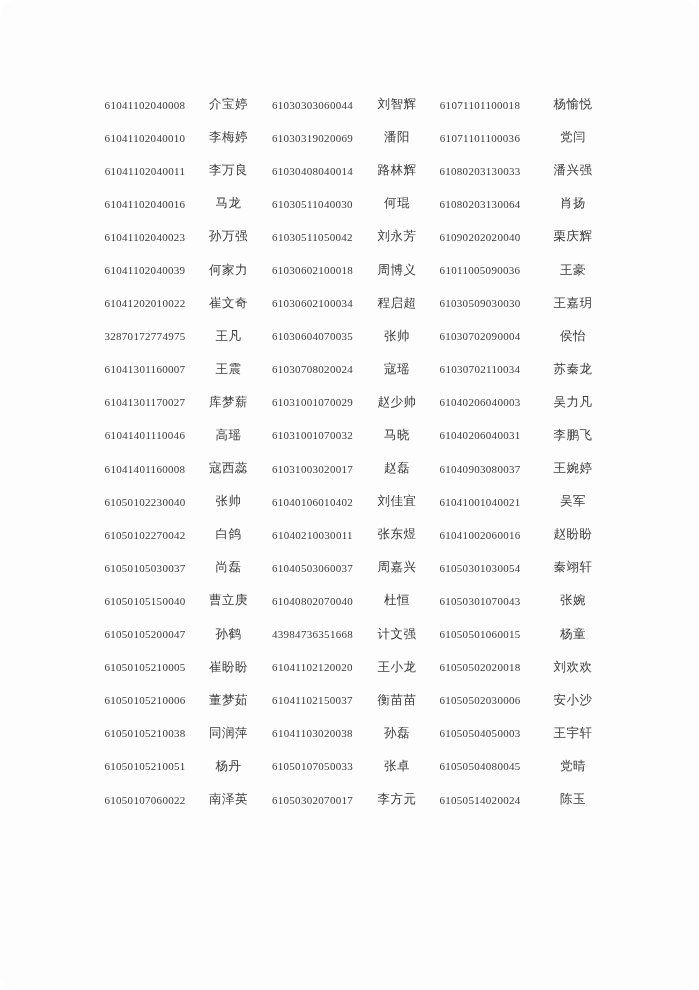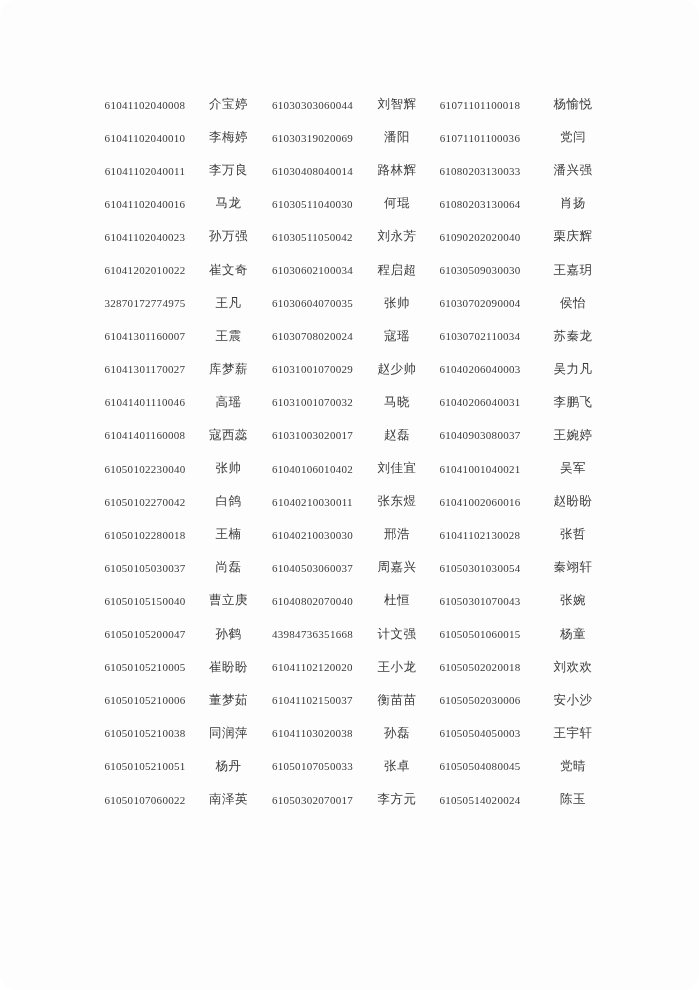--- a/index.html
+++ b/index.html
@@ -89,20 +89,28 @@
         </tr>
         <tr>
           <td class="id-cell">61041102040023</td>
           <td class="name-cell">孙万强</td>
           <td class="id-cell">61030511050042</td>
           <td class="name-cell">刘永芳</td>
           <td class="id-cell">61090202020040</td>
           <td class="name-cell">栗庆辉</td>
         </tr>
         <tr>
+          <td class="id-cell">61041102040039</td>
+          <td class="name-cell">何家力</td>
+          <td class="id-cell">61030602100018</td>
+          <td class="name-cell">周博义</td>
+          <td class="id-cell">61011005090036</td>
+          <td class="name-cell">王豪</td>
+        </tr>
+        <tr>
           <td class="id-cell">61041202010022</td>
           <td class="name-cell">崔文奇</td>
           <td class="id-cell">61030602100034</td>
           <td class="name-cell">程启超</td>
           <td class="id-cell">61030509030030</td>
           <td class="name-cell">王嘉玥</td>
         </tr>
         <tr>
           <td class="id-cell">32870172774975</td>
           <td class="name-cell">王凡</td>
@@ -153,28 +161,20 @@
         </tr>
         <tr>
           <td class="id-cell">61050102270042</td>
           <td class="name-cell">白鸽</td>
           <td class="id-cell">61040210030011</td>
           <td class="name-cell">张东煜</td>
           <td class="id-cell">61041002060016</td>
           <td class="name-cell">赵盼盼</td>
         </tr>
         <tr>
-          <td class="id-cell">61050102280018</td>
-          <td class="name-cell">王楠</td>
-          <td class="id-cell">61040210030030</td>
-          <td class="name-cell">邢浩</td>
-          <td class="id-cell">61041102130028</td>
-          <td class="name-cell">张哲</td>
-        </tr>
-        <tr>
           <td class="id-cell">61050105030037</td>
           <td class="name-cell">尚磊</td>
           <td class="id-cell">61040503060037</td>
           <td class="name-cell">周嘉兴</td>
           <td class="id-cell">61050301030054</td>
           <td class="name-cell">秦翊轩</td>
         </tr>
         <tr>
           <td class="id-cell">61050105150040</td>
           <td class="name-cell">曹立庚</td>

